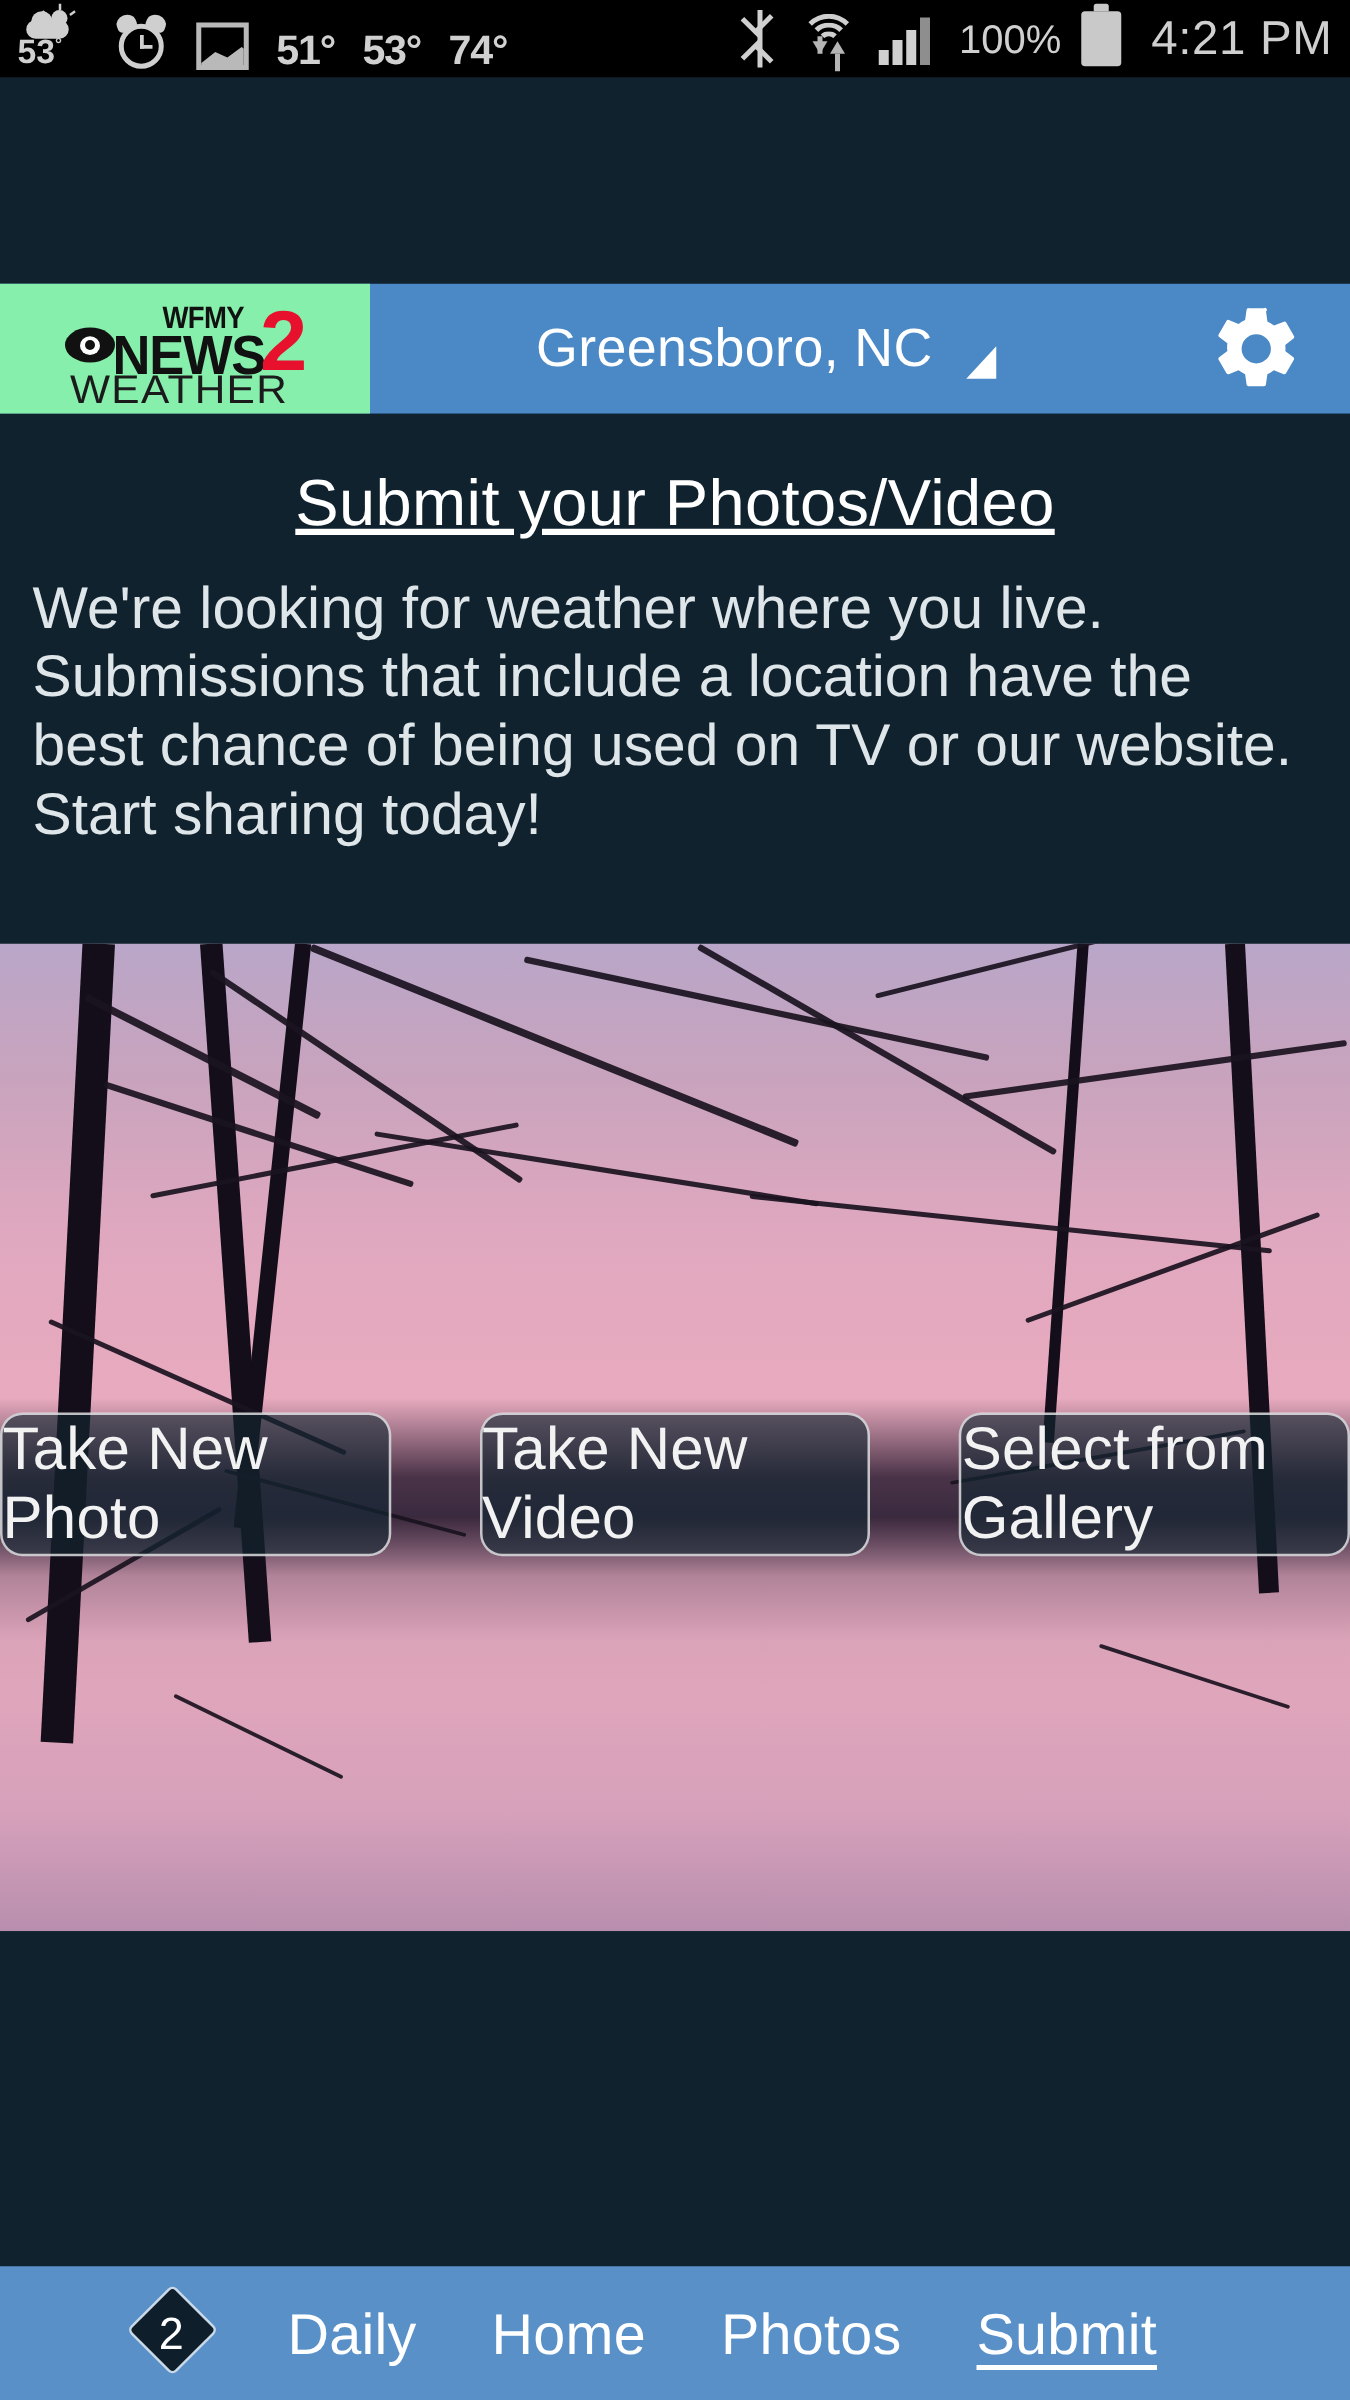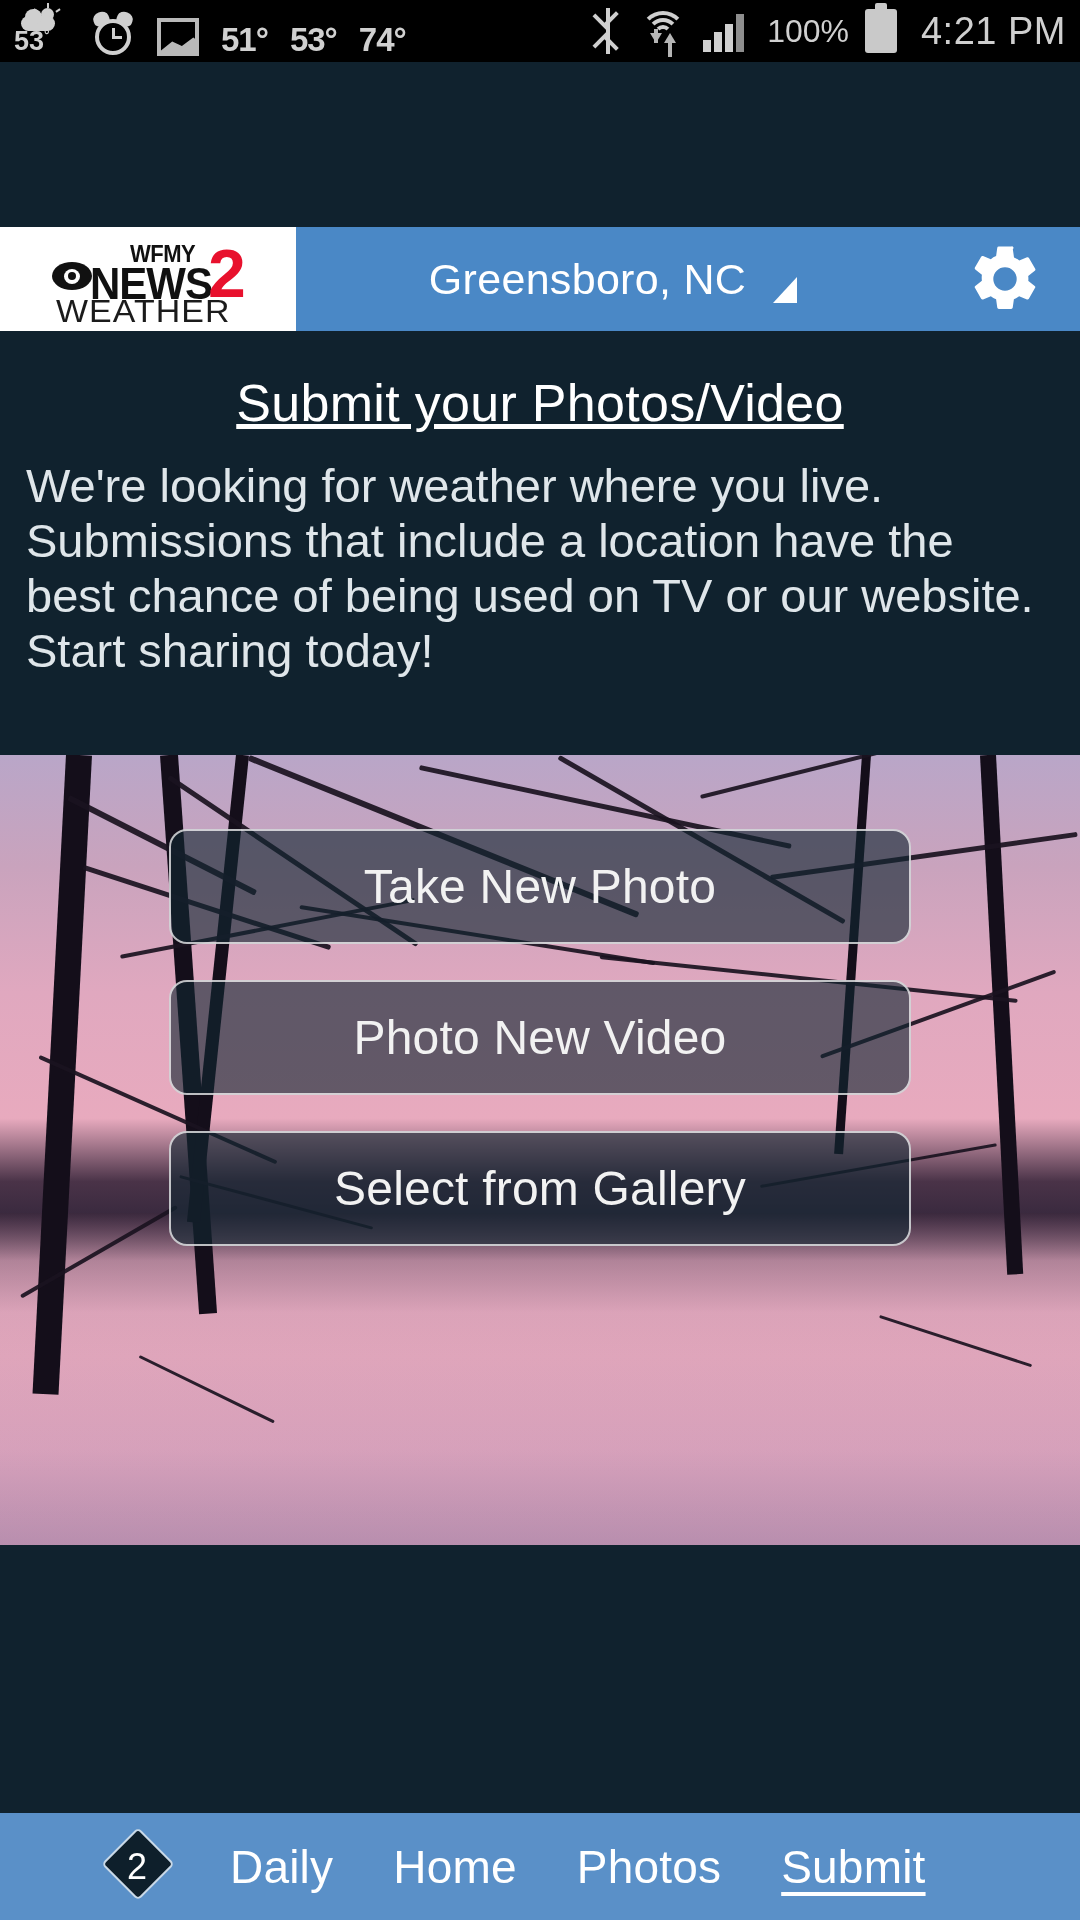--- a/index.html
+++ b/index.html
@@ -74,21 +74,21 @@
 
   
   .spacer{ position:absolute; left:0; top:62px; width:1080px; height:165px; background:#10222e; }
 
   
   .header{
     position:absolute; left:0; top:227px; width:1080px; height:104px;
     background:#4a88c6; display:flex; align-items:stretch;
   }
   .logo-box{
-    width:296px; background:#ffffff; display:flex; align-items:center; justify-content:center;
+    width:296px; background:#86efac; display:flex; align-items:center; justify-content:center;
     flex:0 0 296px;
   }
   .logo{ position:relative; width:252px; height:84px; }
   .logo .wfmy{
     position:absolute; left:108px; top:3px; font-size:22px; font-weight:bold;
     letter-spacing:-0.5px; color:#111; font-family:"Liberation Sans", sans-serif;
     transform:scaleY(1.12); transform-origin:left top;
   }
   .logo .eye{
     position:absolute; left:30px; top:25px; width:40px; height:28px; border-radius:50%;
@@ -142,22 +142,22 @@
   }
   .photo .water-sheen{
     position:absolute; left:0; top:58%; width:100%; height:42%;
     background:linear-gradient(to bottom, rgba(60,40,60,.45), rgba(225,165,190,.05) 30%, rgba(190,140,175,.18));
   }
   .branch{ position:absolute; background:#1a1220; transform-origin:top left; border-radius:2px; opacity:.92; }
   .trunk{ position:absolute; background:#140e1a; transform-origin:top center; }
 
   .btn-stack{
     position:absolute; left:0; top:0; width:1080px; height:790px;
-    display:flex; flex-direction:column; align-items:center; justify-content:flex-start;
-    padding-top:74px; gap:36px;
+    display:flex; align-items:center; justify-content:flex-start;
+    padding-top:74px; gap:71px;
   }
   .abtn{
     width:742px; height:115px; border:2px solid rgba(255,255,255,.72);
     border-radius:18px; background:rgba(18,38,50,.62);
     display:flex; align-items:center; justify-content:center;
     color:#f2f2f2; font-size:48px; font-weight:400; cursor:pointer;
     letter-spacing:0.2px;
   }
 
   
@@ -301,21 +301,21 @@
     <div class="branch" style="left:760px; top:430px; width:240px; height:3px; transform:rotate(-10deg);"></div>
     <div class="branch" style="left:20px;  top:540px; width:180px; height:4px; transform:rotate(-30deg);"></div>
     <div class="branch" style="left:140px; top:600px; width:150px; height:3px; transform:rotate(26deg);"></div>
     <div class="branch" style="left:880px; top:560px; width:160px; height:3px; transform:rotate(18deg);"></div>
 
     <div class="btn-stack">
       <div class="abtn">
         <span>Take New Photo</span>
       </div>
       <div class="abtn">
-        <span>Photo New Video</span>
+        <span>Take New Video</span>
       </div>
       <div class="abtn">
         <span>Select from Gallery</span>
       </div>
     </div>
   </div>
 
   <div class="lowerfill"></div>
 
   <div class="bottomnav">

